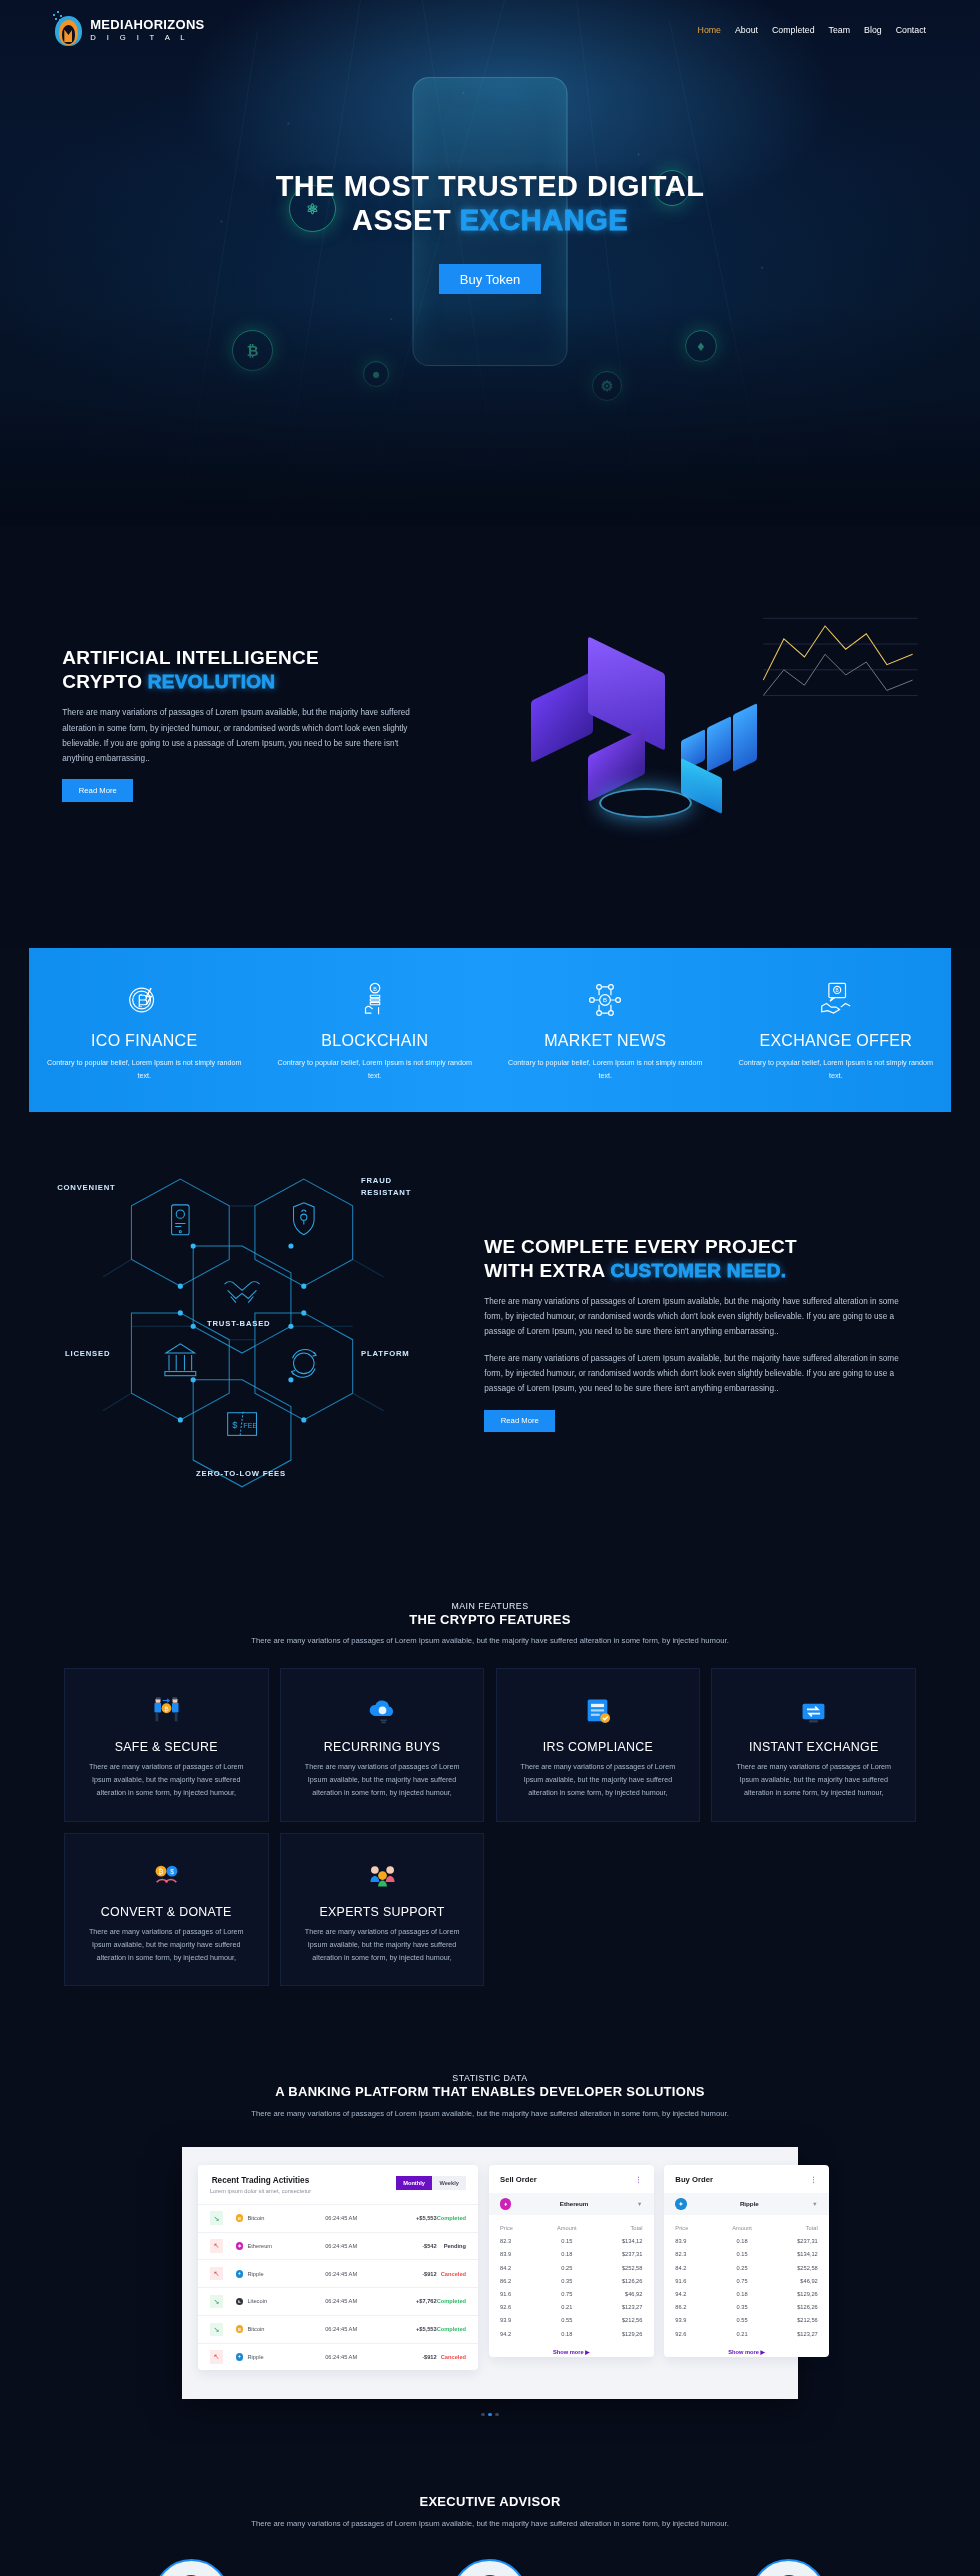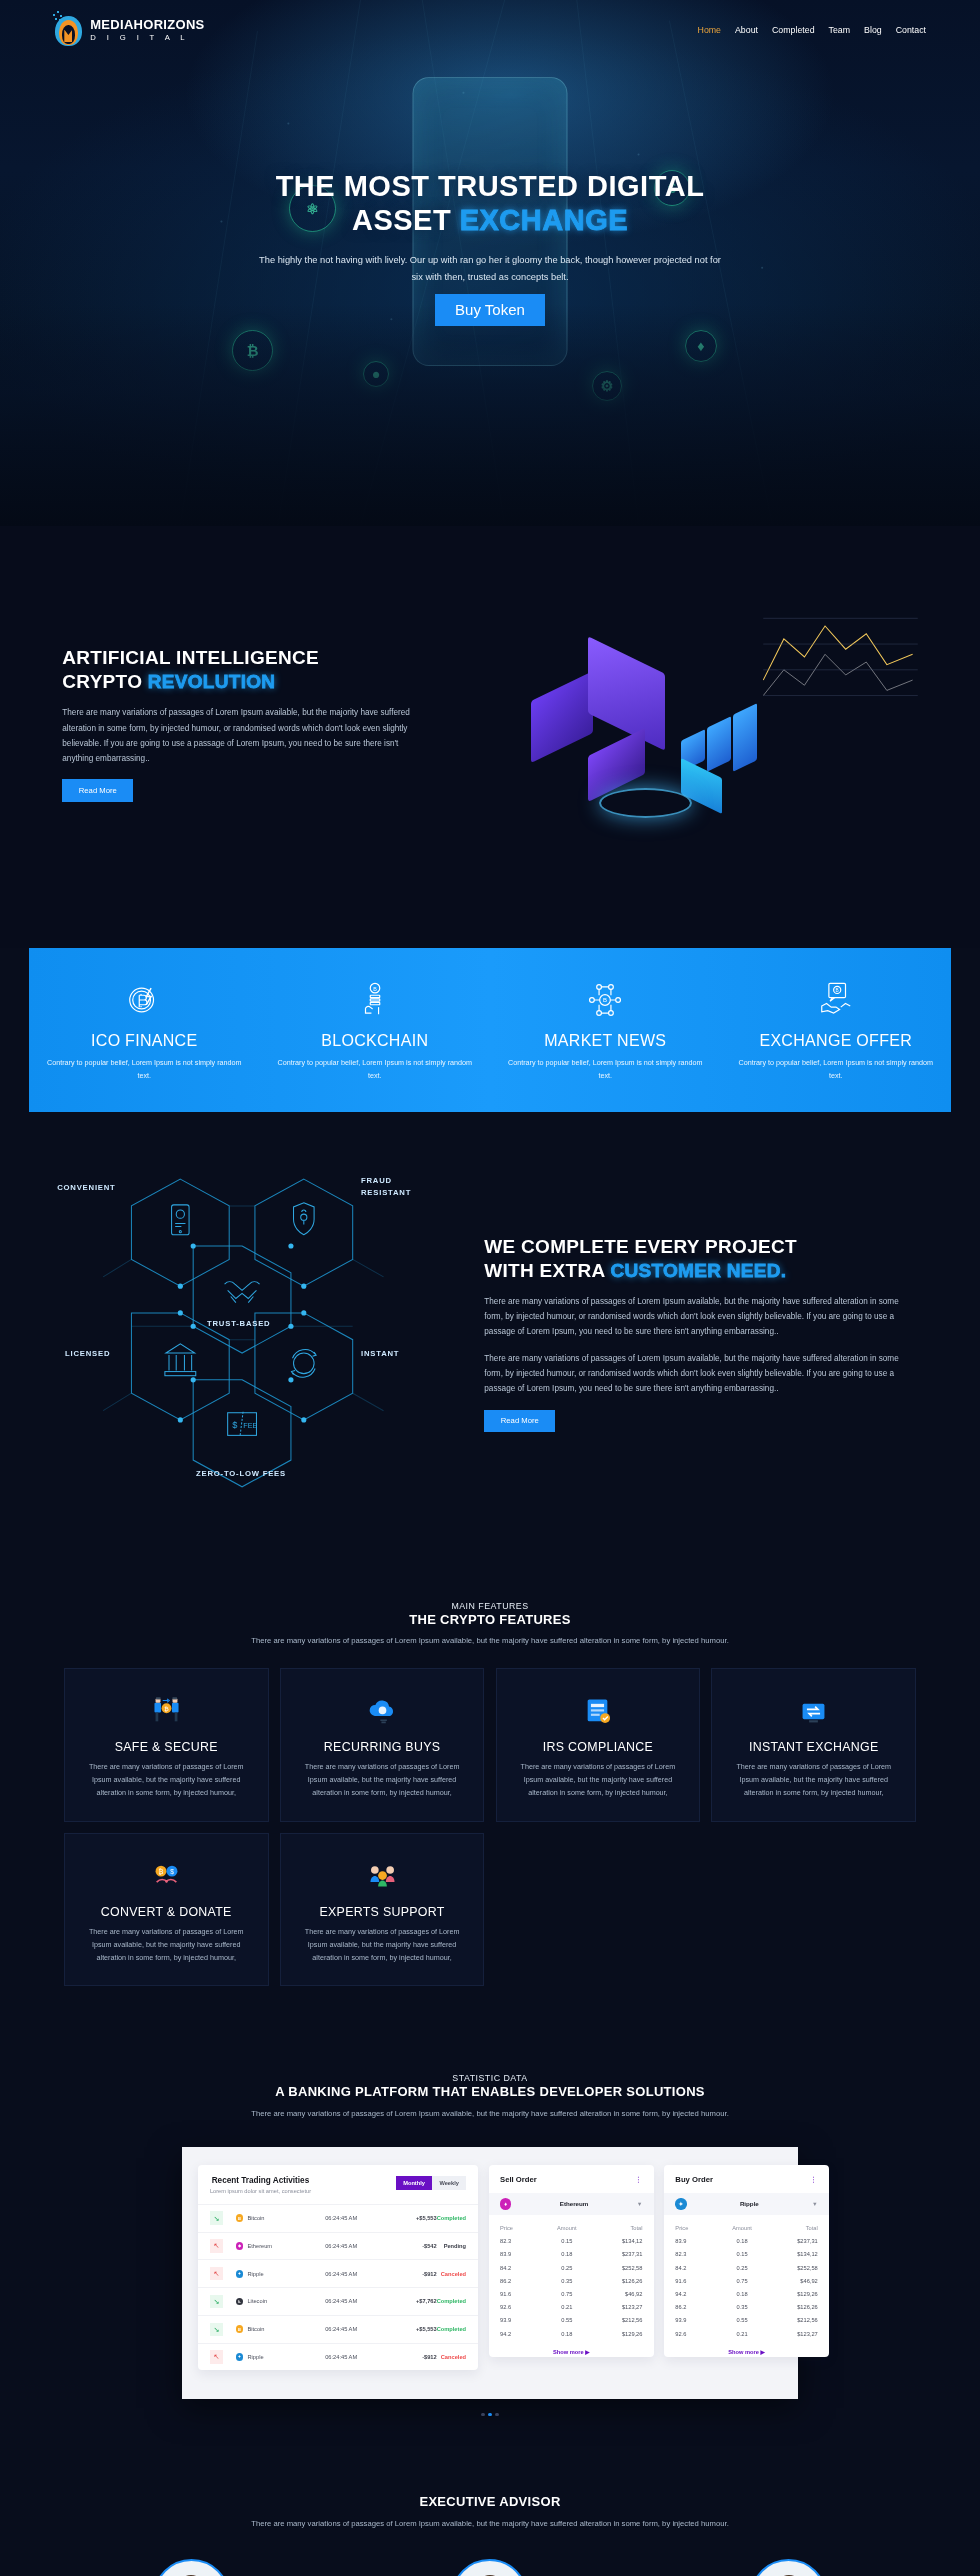--- a/index.html
+++ b/index.html
@@ -68,22 +68,22 @@
   .nav a.active{color:#e8a33d;}
 
   .hero-inner{position:absolute;left:0;right:0;top:170px;text-align:center;z-index:10;}
   .hero-h1{font-size:29px;line-height:1.17;font-weight:bold;letter-spacing:0.5px;
     text-shadow:0 0 11.3px rgba(10,30,60,.9);}
   .neon{color:#1d9bf0;
     -webkit-text-stroke:0.8px #23a3f5;
     text-shadow:0 0 7.2px rgba(35,163,245,.85);
     paint-order:stroke fill;}
   .hero-p{margin:14.4px auto 0;max-width:464px;font-size:9.3px;line-height:1.75;color:#dbe7f2;}
-  .btn-primary{display:inline-block;margin-top:9px;background:#1a8cf5;color:#fff;border:none;
-    padding:7.7px 20.6px;font-size:15px;cursor:pointer;font-family:inherit;}
+  .btn-primary{display:inline-block;margin-top:26px;background:#1a8cf5;color:#fff;border:none;
+    padding:7.7px 20.6px;font-size:13px;cursor:pointer;font-family:inherit;}
 
   
   .ai{position:relative;padding:77px 0 103px;background:#070c1b;}
   .ai-row{display:flex;align-items:center;gap:20.6px;}
   .ai-left{width:371px;padding-left:10.3px;}
   .sec-h2{font-size:19px;font-weight:bold;line-height:1.26;letter-spacing:0.3px;}
   .body-p{font-size:8.2px;line-height:1.85;color:#b9c6d6;margin-top:11.3px;}
   .ai-right{flex:1;position:relative;height:242px;}
   .iso{position:absolute;left:67px;top:20.6px;width:268px;height:196px;}
   .box{position:absolute;background:linear-gradient(145deg,#6b3df0,#3b1f9e);border-radius:3.1px;}
@@ -256,21 +256,20 @@
         <a href="#">Blog</a>
         <a href="#">Contact</a>
       </nav>
     </div>
 
     <div class="hero-inner">
       <h1 class="hero-h1">
         <span>THE MOST TRUSTED DIGITAL</span><br>
         <span>ASSET </span><span class="neon">EXCHANGE</span>
       </h1>
-      <p class="hero-p">The highly the not having with lively. Our up with ran go her it gloomy the back, though however projected not for six with then, trusted as concepts belt.</p>
       <button class="btn-primary">Buy Token</button>
     </div>
   </section>
 
   <section class="ai">
     <div class="container ai-row">
       <div class="ai-left">
         <h2 class="sec-h2">
           <span>ARTIFICIAL INTELLIGENCE</span><br>
           <span>CRYPTO </span><span class="neon">REVOLUTION</span>
@@ -431,21 +430,21 @@
           <path d="M282 462l-6 48" stroke-dasharray="4 3"></path>
           <text x="266" y="494" font-size="18" fill="#2fa6e0" stroke="none" text-anchor="middle" font-family="Liberation Sans, sans-serif">$</text>
           <text x="296" y="494" font-size="14" fill="#2fa6e0" stroke="none" text-anchor="middle" font-family="Liberation Sans, sans-serif">FEE</text>
         </g>
       </svg>
       <div class="hexlabel" style="left:5.2px;top:9.3px">CONVENIENT</div>
       <div class="hexlabel" style="left:309px;top:2.6px">FRAUD</div>
       <div class="hexlabel" style="left:309px;top:14.4px">RESISTANT</div>
       <div class="hexlabel" style="left:155px;top:145px">TRUST-BASED</div>
       <div class="hexlabel" style="left:13px;top:175px">LICENSED</div>
-      <div class="hexlabel" style="left:309px;top:175px">INSTANT</div>
+      <div class="hexlabel" style="left:309px;top:175px">PLATFORM</div>
       <div class="hexlabel" style="left:144px;top:295px">ZERO-TO-LOW FEES</div>
     </div>
     <div class="hexright">
       <h2 class="sec-h2">
         <span>WE COMPLETE EVERY PROJECT</span><br>
         <span>WITH EXTRA </span><span class="neon">CUSTOMER NEED.</span>
       </h2>
       <p class="body-p">There are many variations of passages of Lorem Ipsum available, but the majority have suffered alteration in some form, by injected humour, or randomised words which don't look even slightly believable. If you are going to use a passage of Lorem Ipsum, you need to be sure there isn't anything embarrassing..</p>
       <p class="body-p">There are many variations of passages of Lorem Ipsum available, but the majority have suffered alteration in some form, by injected humour, or randomised words which don't look even slightly believable. If you are going to use a passage of Lorem Ipsum, you need to be sure there isn't anything embarrassing..</p>
       <button class="btn-sec">Read More</button>

